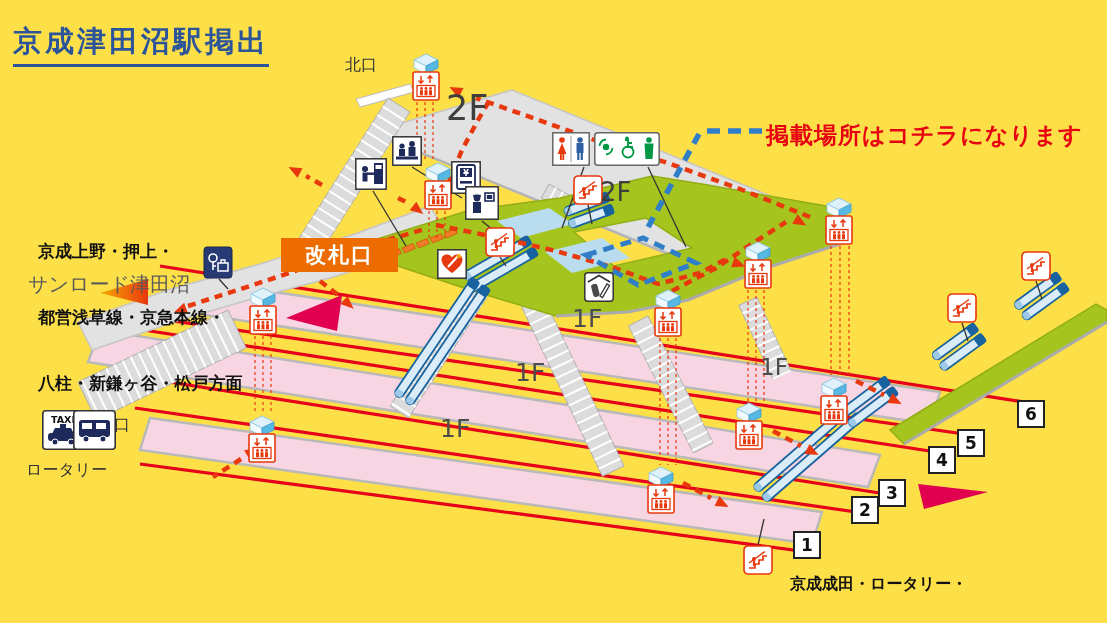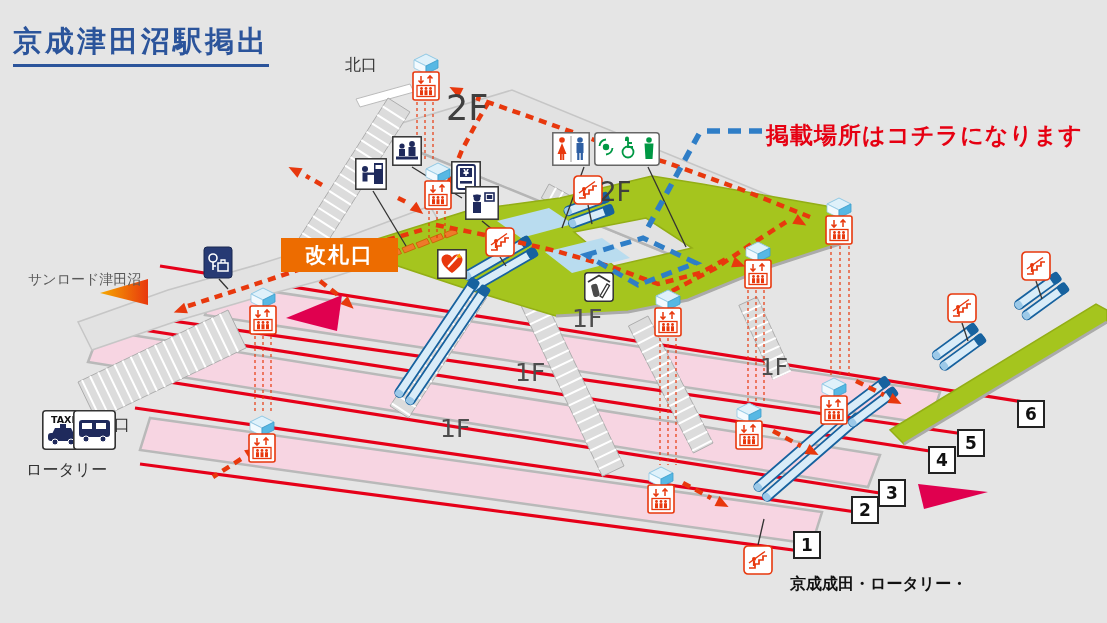--- a/index.html
+++ b/index.html
@@ -1,16 +1,16 @@
 <!DOCTYPE html>
 <html><head>
 <meta charset="utf-8">
 <style>
   html,body{margin:0;padding:0;background:#fff;}
-  #stage{position:relative;width:1107px;height:623px;background:#e5e5e5;overflow:hidden;
+  #stage{position:relative;width:1107px;height:623px;background:#fde047;overflow:hidden;
          font-family:"DejaVu Sans","Liberation Sans",sans-serif;}
   #base{position:absolute;left:0;top:0;}
   .lbl{position:absolute;white-space:pre;color:#333;}
   .title{left:13px;top:22px;font-size:29px;font-weight:bold;color:#2B549B;
          letter-spacing:3px;border-bottom:3px solid #2B549B;padding-bottom:2px;}
   .annot{left:766px;top:120px;font-size:23px;font-weight:bold;color:#E60012;letter-spacing:1px;}
   .gate-callout{left:281px;top:238px;background:#ED6C00;color:#fff;font-size:21px;
         font-weight:bold;padding:3px 24px;letter-spacing:2px;}
   .dir{font-weight:bold;color:#111;}
   .dir span{display:block;}
@@ -388,23 +388,28 @@
     <path d="M699,134 L646,231" stroke-width="5.5" stroke-dasharray="11 8"></path>
     <path d="M586,255 L643,238 L696,263 L638,285 Z" stroke-width="5" stroke-dasharray="11 7"></path>
   </g>
 </svg>
 
 <div class="lbl title">京成津田沼駅掲出</div>
 <div class="lbl annot">掲載場所はコチラになります</div>
 <div class="lbl gate-callout">改札口</div>
 <div class="lbl small" style="left:345px;top:55px;">北口</div>
 <div class="lbl small" style="left:98px;top:415px;">南口</div>
-<div class="lbl small gray" style="left:28px;top:271px;font-size:14px;">サンロード津田沼</div>
+<div class="lbl small gray" style="left:28px;top:271px;font-size:20px;">サンロード津田沼</div>
 <div class="lbl small" style="left:26px;top:460px;">ロータリー</div>
 
+<div class="lbl dir dir-left">
+  <span>京成上野・押上・</span>
+  <span>都営浅草線・京急本線・</span>
+  <span>八柱・新鎌ヶ谷・松戸方面</span>
+</div>
 <div class="lbl dir dir-right">
   <span>京成成田・ロータリー・</span>
   
   
 </div>
 
 <div class="lbl fl f2deck">2F</div>
 <div class="lbl fl f2con">2F</div>
 <div class="lbl fl" style="left:572px;top:304px;font-size:25px;">1F</div>
 <div class="lbl fl" style="left:515px;top:358px;font-size:25px;">1F</div>

